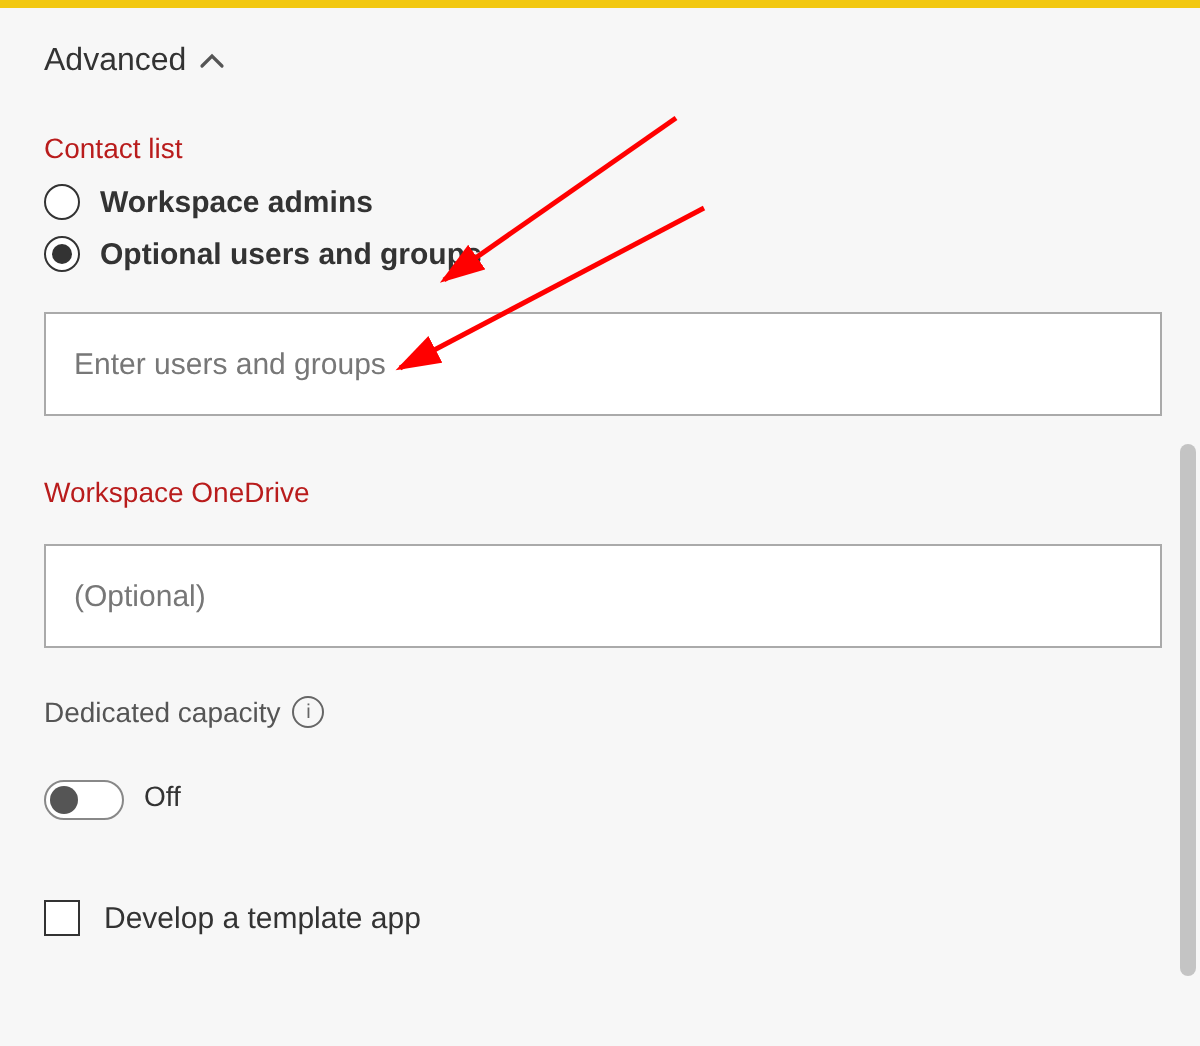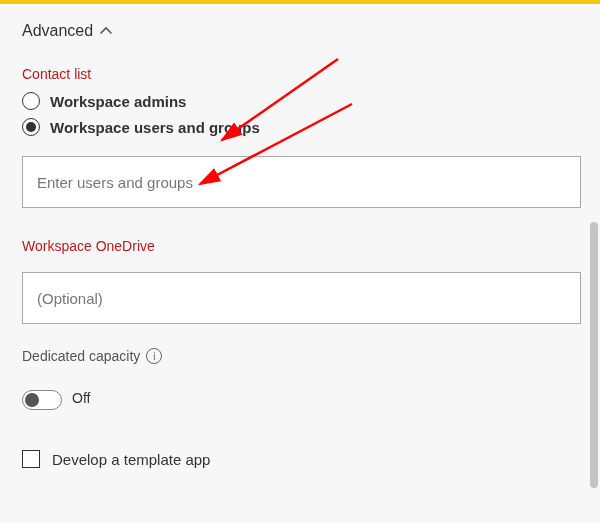--- a/index.html
+++ b/index.html
@@ -158,21 +158,21 @@
 
   <div class="radio-group">
     <div class="radio-row">
       <span class="radio-outline"></span>
       <span>Workspace admins</span>
     </div>
     <div class="radio-row selected">
       <span class="radio-outline">
           <span class="radio-dot"></span>
         </span>
-      <span>Workspace users and groups</span>
+      <span>Optional users and groups</span>
     </div>
   </div>
 
   <input type="text" class="text-input" placeholder="Enter users and groups" style="">
 
   <div class="field-label">Workspace OneDrive</div>
   <input type="text" class="text-input optional" placeholder="(Optional)" style="">
 
   <div class="label-with-icon">
     <span>Dedicated capacity</span>

